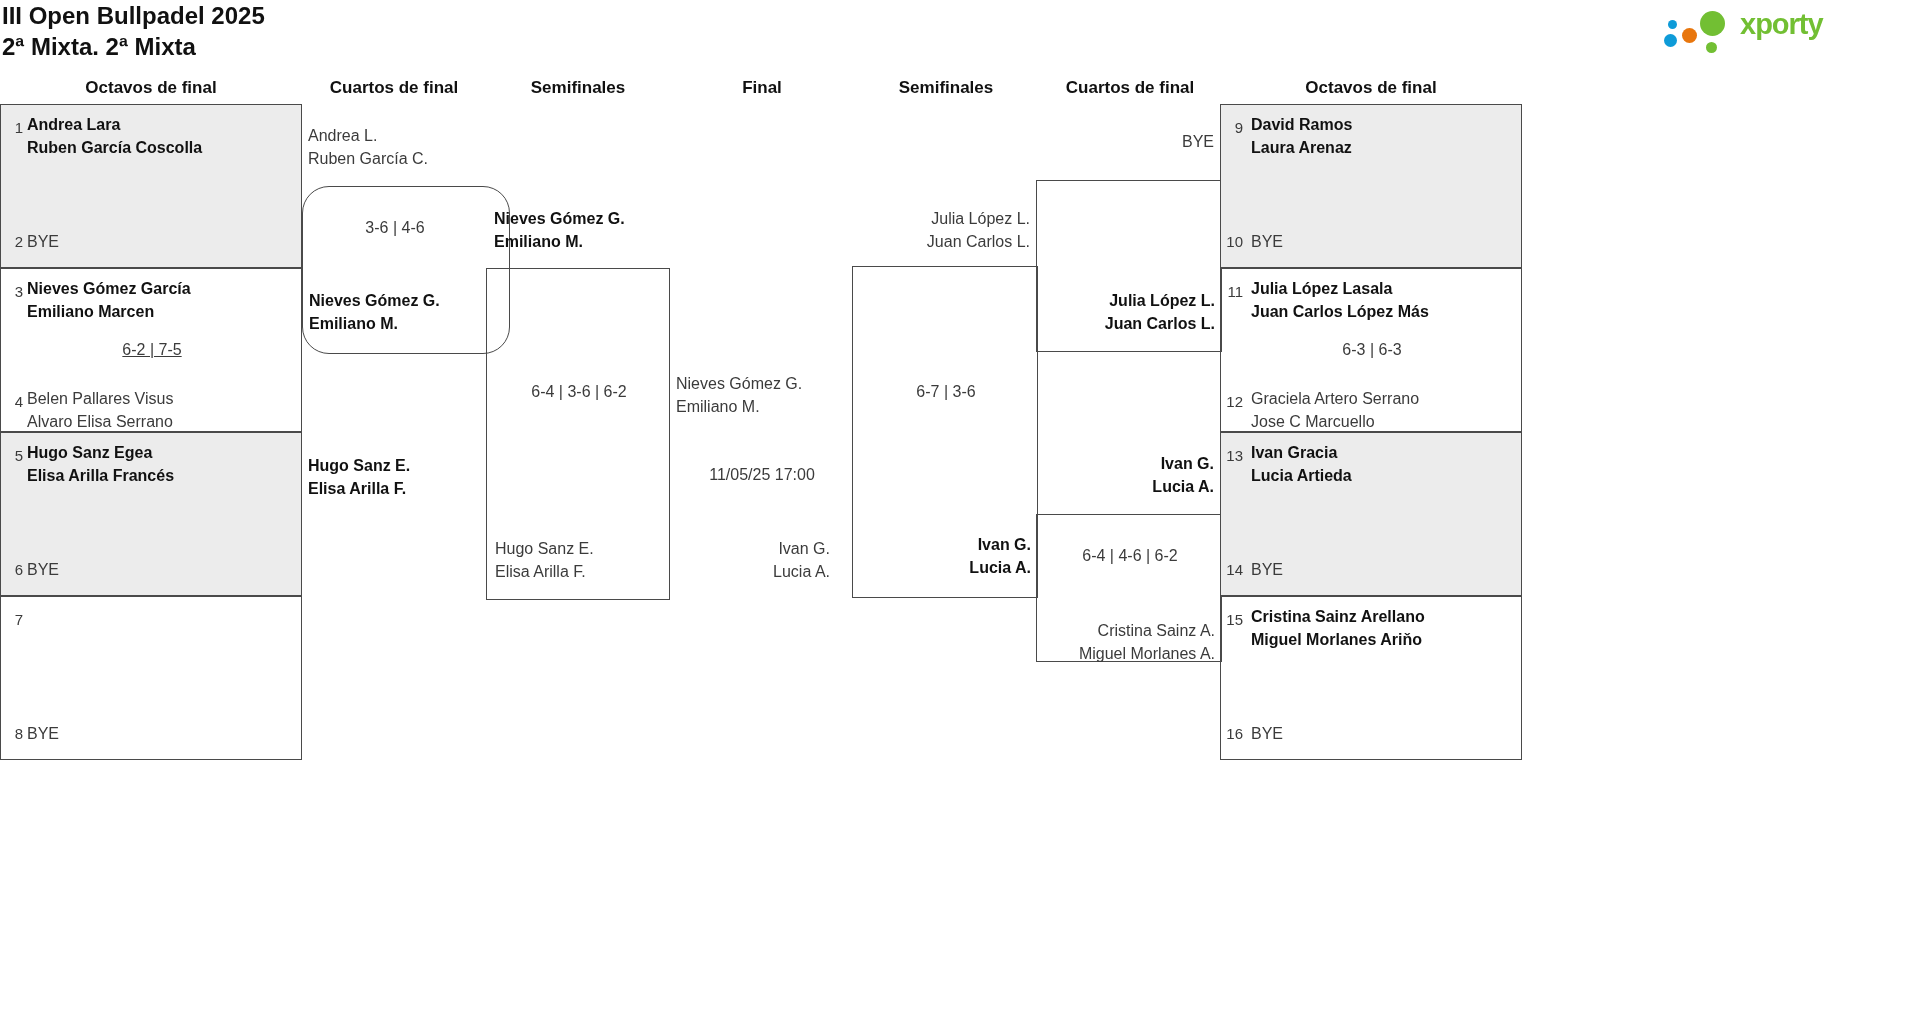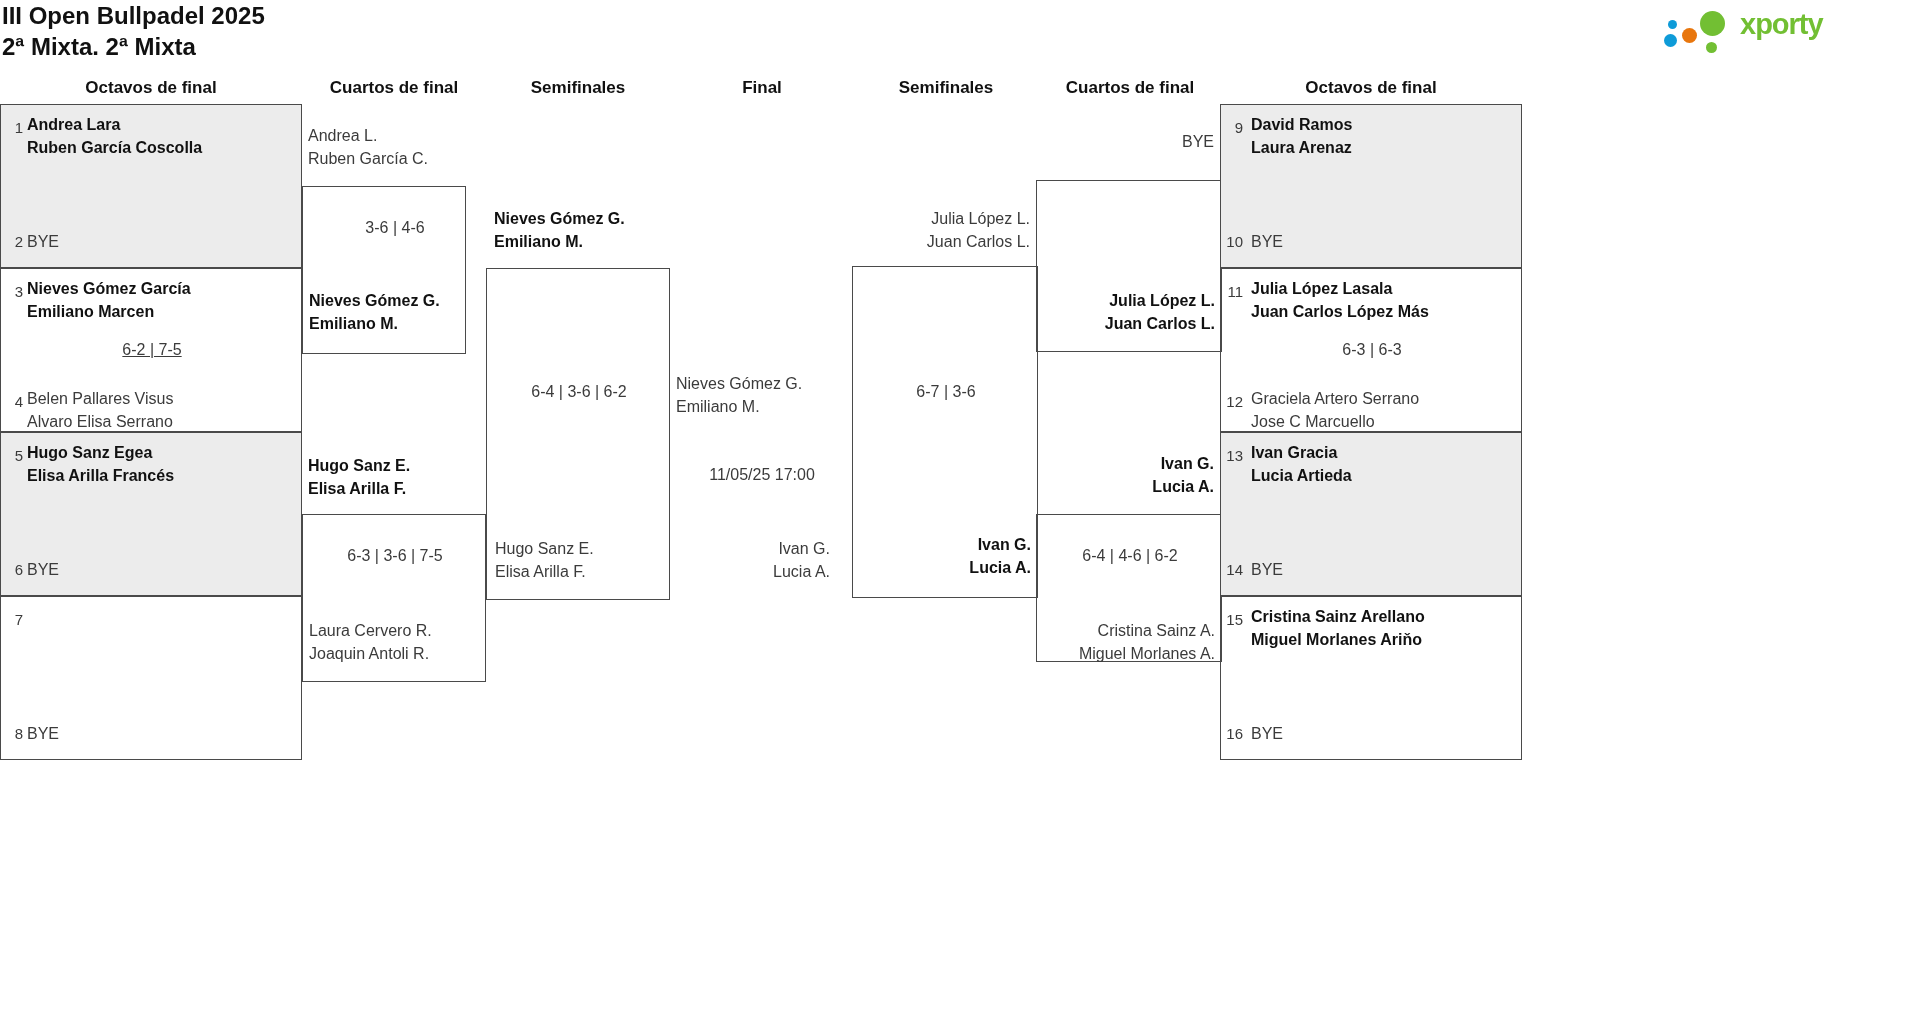--- a/index.html
+++ b/index.html
@@ -107,38 +107,31 @@
   <div class="cell bx" style="left:0px;top:596px;width:302px;height:164px;">
     <div class="seed" style="left:0px;top:14px;">7</div>
     <div class="seed" style="left:0px;top:128px;">8</div>
     <div class="bye" style="left:26px;top:128px;">BYE</div>
   </div>
 
   <div class="names l" style="left:308px;top:124px;">
     <div>Andrea L.</div>
     <div>Ruben García C.</div>
   </div>
-  <div class="cell bx" style="left:302px;top:186px;width:164px;height:168px;">
+  <div class="cell bx" style="left:302px;top:186px;width:208px;height:168px;border-radius:27px;">
     <div class="score" style="left:0px;top:32px;width:184px;text-align:center;">3-6 | 4-6</div>
     <div class="names w" style="left:6px;top:102px;">
       <div>Nieves Gómez G.</div>
       <div>Emiliano M.</div>
     </div>
   </div>
 
   <div class="names w" style="left:308px;top:454px;">
     <div>Hugo Sanz E.</div>
     <div>Elisa Arilla F.</div>
-  </div>
-  <div class="cell bx" style="left:302px;top:514px;width:184px;height:168px;">
-    <div class="score" style="left:0px;top:32px;width:184px;text-align:center;">6-3 | 3-6 | 7-5</div>
-    <div class="names l" style="left:6px;top:104px;">
-      <div>Laura Cervero R.</div>
-      <div>Joaquin Antoli R.</div>
-    </div>
   </div>
 
   <div class="names w" style="left:494px;top:207px;">
     <div>Nieves Gómez G.</div>
     <div>Emiliano M.</div>
   </div>
   <div class="cell bx" style="left:486px;top:268px;width:184px;height:332px;">
     <div class="score" style="left:0px;top:114px;width:184px;text-align:center;">6-4 | 3-6 | 6-2</div>
     <div class="names l" style="left:8px;top:268px;">
       <div>Hugo Sanz E.</div>

